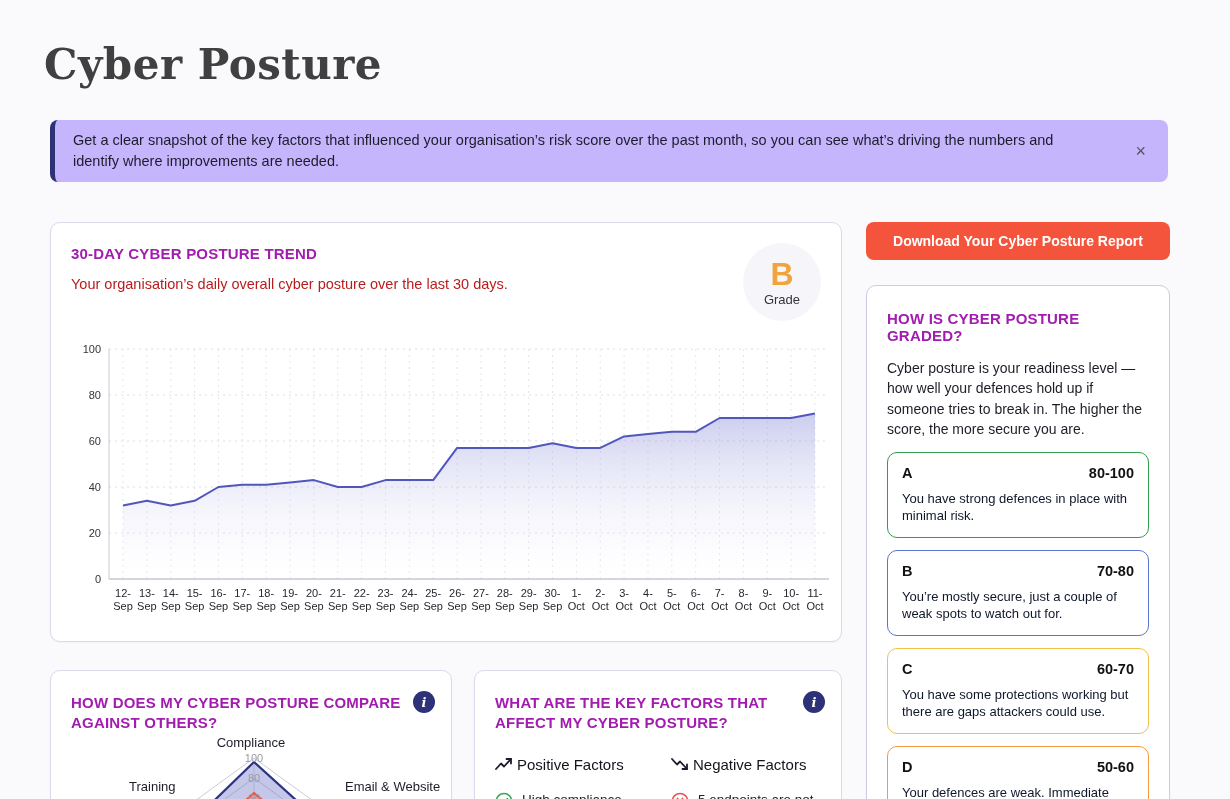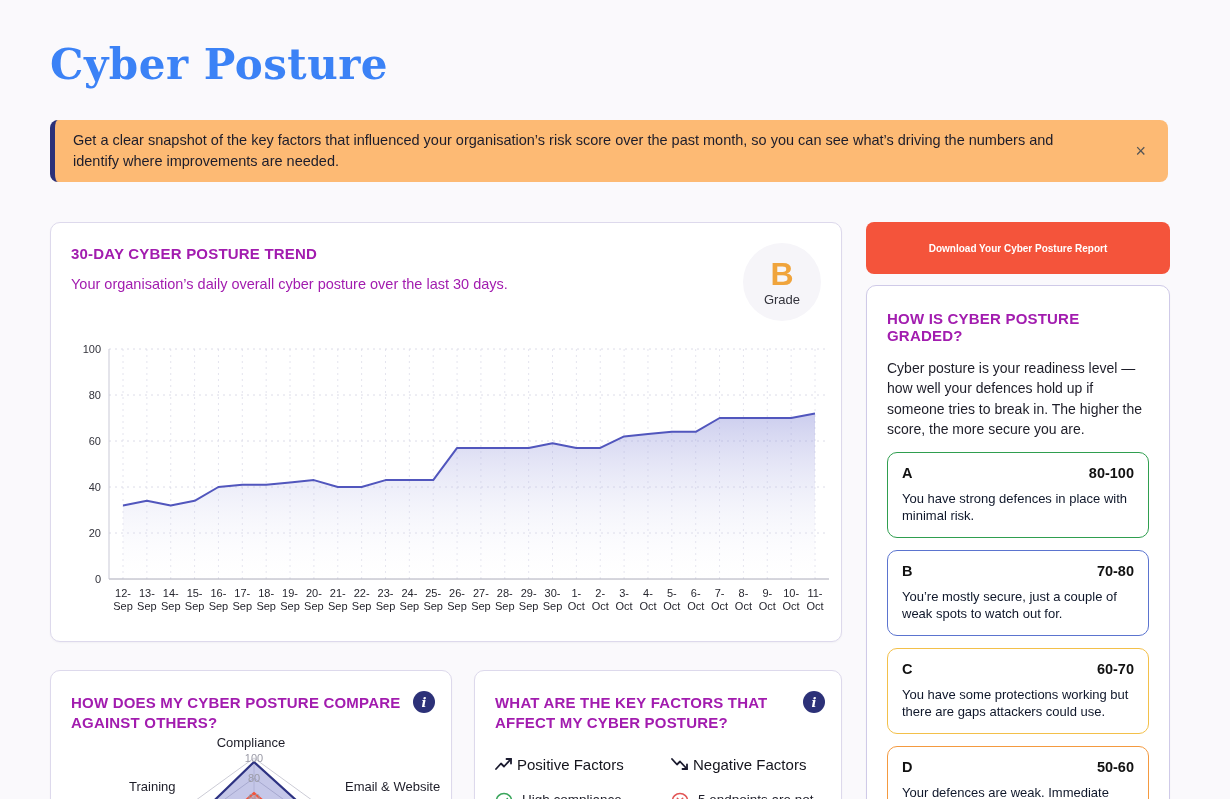--- a/index.html
+++ b/index.html
@@ -2,50 +2,50 @@
 <html><head>
 <meta charset="utf-8">
 <style>
   * { margin:0; padding:0; box-sizing:border-box; }
   html,body { width:1230px; height:799px; overflow:hidden; }
   body {
     font-family:"Liberation Sans", sans-serif;
     background:#faf9fc; color:#17171f; position:relative;
   }
   .page-title {
-    position:absolute; left:50px; top:40px;
+    position:absolute; left:44px; top:40px;
     font-family:"DejaVu Serif", serif; font-weight:900;
-    font-size:42px; letter-spacing:0.5px; color:#3b82f6;
+    font-size:42px; letter-spacing:0.5px; color:#404040;
   }
   .banner {
     position:absolute; left:50px; top:120px; width:1118px; min-height:56px;
-    background:#fdba74; border-left:5px solid #2c3178; border-radius:8px;
+    background:#c4b5fd; border-left:5px solid #2c3178; border-radius:8px;
     display:flex; align-items:center; padding:10px 18px 10px 18px;
   }
   .banner-text { font-size:14.5px; line-height:1.45; color:#1d1d2b; flex:1; padding-right:30px; }
   .banner-close { font-size:18px; color:#555; cursor:pointer; line-height:1; padding:4px; }
   .card {
     position:absolute; background:#fff; border:1px solid #ddd9ec;
     border-radius:10px; box-shadow:0 1px 2px rgba(25,25,60,0.04);
   }
   .trend-card { left:50px; top:222px; width:792px; height:420px; padding:22px 20px; }
   .card-heading { font-size:15px; font-weight:700; letter-spacing:0.2px; color:#a21caf; }
-  .trend-sub { font-size:14.5px; color:#a21caf; margin-top:14px; }
+  .trend-sub { font-size:14.5px; color:#b91c1c; margin-top:14px; }
   .grade-badge {
     position:absolute; right:20px; top:20px; width:78px; height:78px;
     border-radius:50%; background:#f6f5f9; display:flex; flex-direction:column;
     align-items:center; justify-content:center;
   }
   .grade-badge .letter { font-size:32px; font-weight:700; line-height:1; }
   .grade-badge .caption { font-size:13px; color:#33333c; margin-top:2px; }
   .trend-svg { position:absolute; left:14px; top:112px; }
   .download-btn {
-    position:absolute; left:866px; top:222px; width:304px; height:52px;
+    position:absolute; left:866px; top:222px; width:304px; height:38px;
     border:none; border-radius:8px; background:#f4543b; color:#fff;
-    font-family:"Liberation Sans", sans-serif; font-size:10px; font-weight:700;
+    font-family:"Liberation Sans", sans-serif; font-size:14px; font-weight:700;
     cursor:pointer;
   }
   .grading-card { left:866px; top:285px; width:304px; height:600px; padding:24px 20px; border-color:#cfcae8; }
   .grading-intro { font-size:14px; line-height:1.46; color:#1d1d28; margin-top:14px; }
   .grade-item { border:1.5px solid #999; border-radius:10px; padding:12px 14px 12px 14px; margin-top:12px; background:#fff; }
   .grade-head { display:flex; justify-content:space-between; font-size:14.5px; font-weight:700; color:#111; }
   .grade-desc { font-size:13px; line-height:1.35; color:#0f172a; margin-top:9px; }
   .compare-card { left:50px; top:670px; width:402px; height:300px; padding:22px 20px; }
   .factors-card { left:474px; top:670px; width:368px; height:300px; padding:22px 20px; }
   .heading-wrap { max-width:330px; line-height:1.35; }

